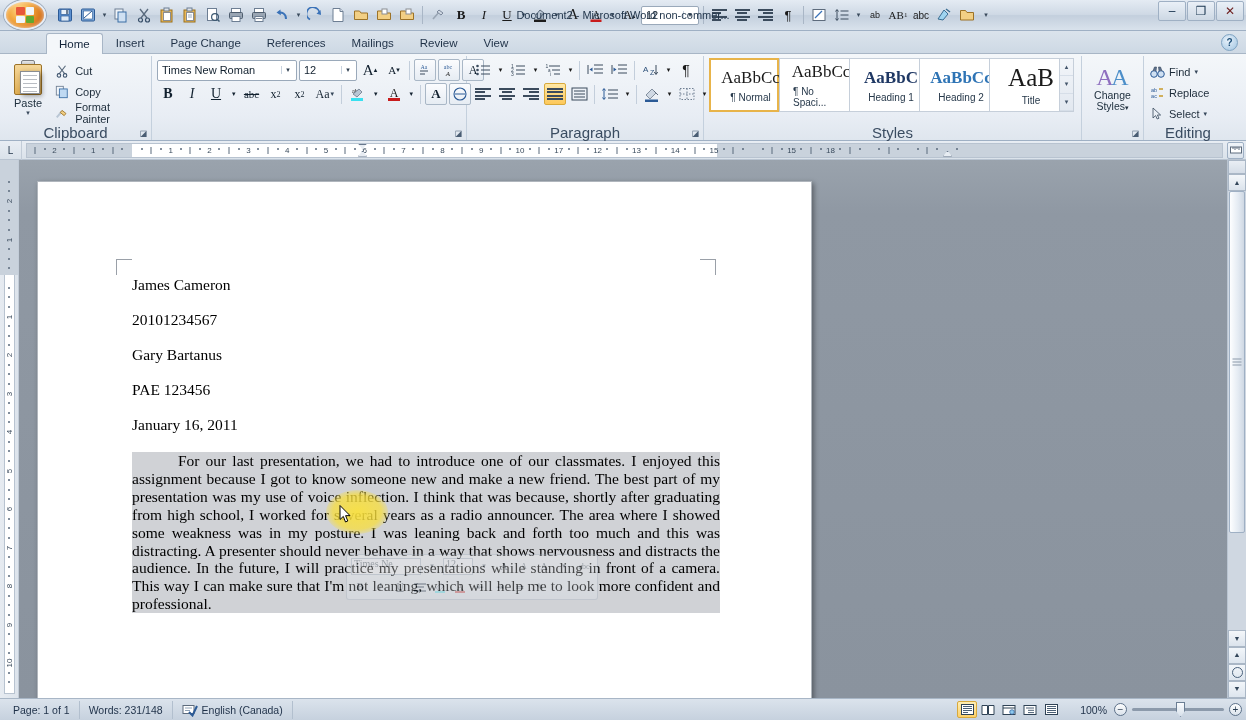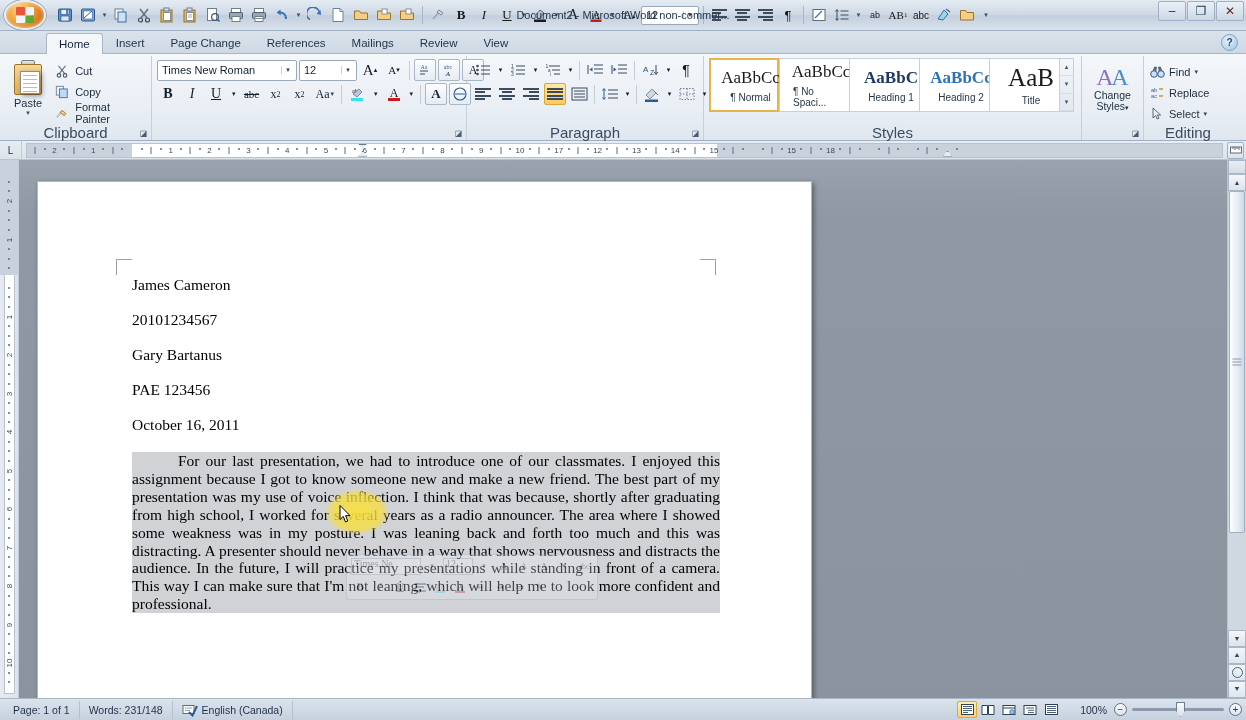--- a/index.html
+++ b/index.html
@@ -1125,21 +1125,21 @@
     <div class="canvas">
       <div class="page">
         <div class="corner tl"></div>
         <div class="corner tr"></div>
 
         <div class="doc">
           <p class="hdr">James Cameron</p>
           <p class="hdr">20101234567</p>
           <p class="hdr">Gary Bartanus</p>
           <p class="hdr">PAE 123456</p>
-          <p class="hdr">October 16, 2011</p>
+          <p class="hdr">January 16, 2011</p>
           <div class="bodywrap">
             <p class="body">For our last presentation, we had to introduce one of our classmates.  I enjoyed this assignment because I got to know someone new and make a new friend.  The best part of my presentation was my use of voice inflection.   I think that was because, shortly after graduating from high school, I worked for several years as a radio announcer.   The area where I showed some weakness was in my posture.  I was leaning back and forth too much and this was distracting.  A presenter should never behave in a way that shows nervousness and distracts the audience.  In the future, I will practice my presentations while standing in front of a camera.  This way I can make sure that I'm not leaning, which will help me to look more confident and professional.</p>
 
             <div class="clickblob"></div>
             <div class="mousecursor">
               <svg width="12" height="19" viewBox="0 0 12 19">
                   <path d="M1 0.5 L1 14.5 L4.3 11.4 L6.5 17 L8.8 16 L6.6 10.7 L11 10.6 Z" fill="#ffffff" stroke="#000" stroke-width="1"></path>
                 </svg>
             </div>
 

